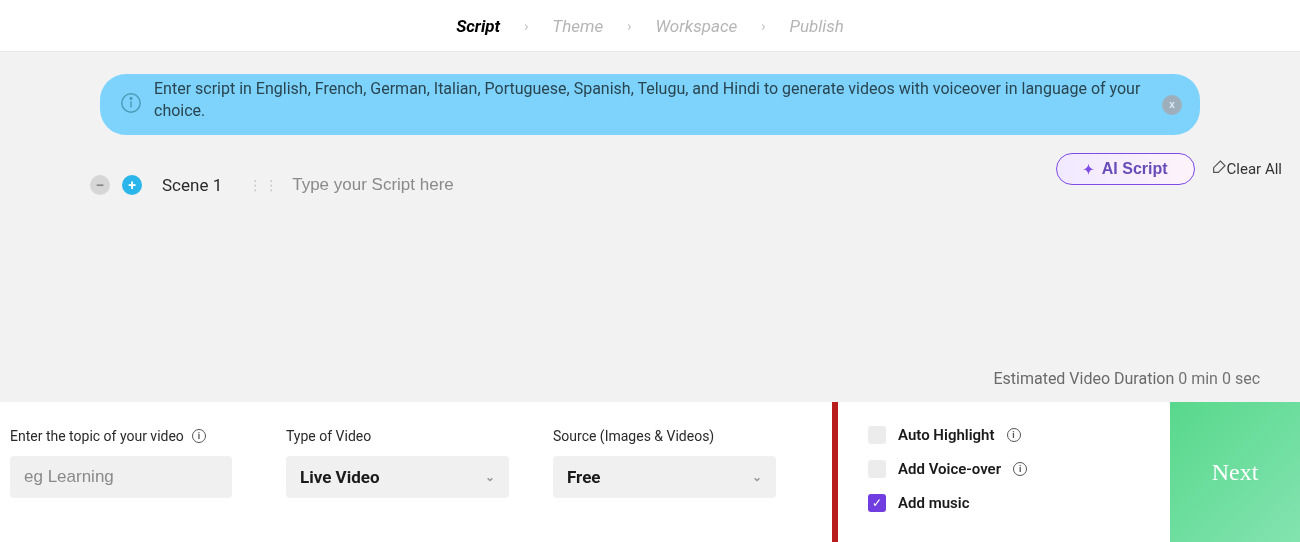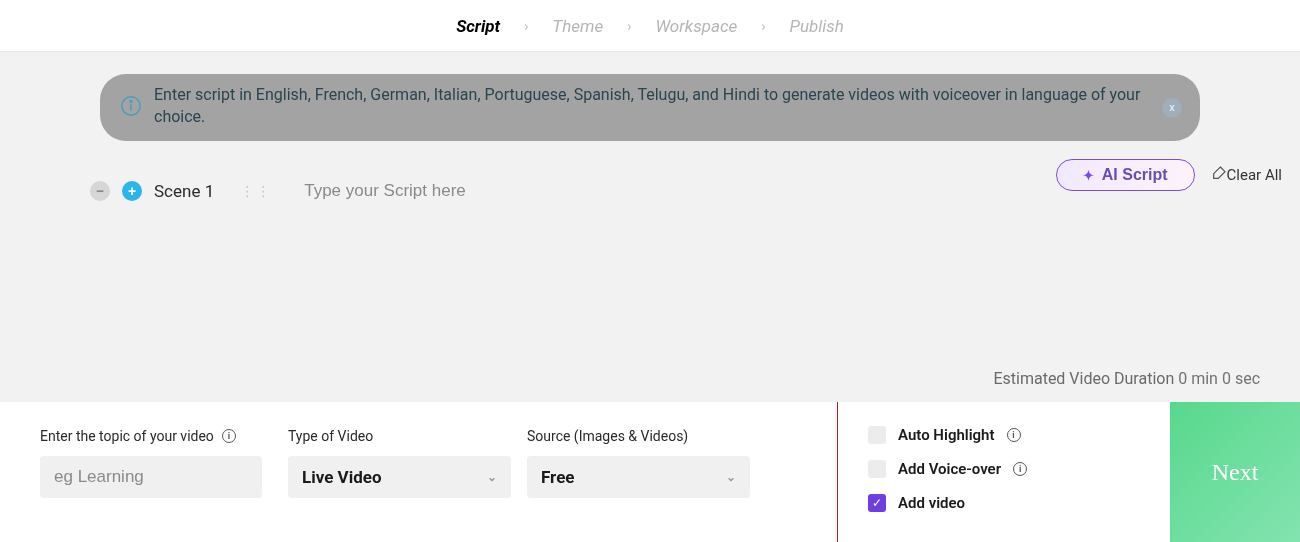--- a/index.html
+++ b/index.html
@@ -8,51 +8,51 @@
     
     .breadcrumb { display: flex; align-items: center; justify-content: center; gap: 24px; height: 52px; border-bottom: 1px solid #e8e8e8; }
     .breadcrumb-item { font-size: 17px; color: #b5b5b5; font-style: italic; }
     .breadcrumb-item.active { font-weight: 700; color: #000; }
     .breadcrumb-chevron { color: #c0c0c0; font-size: 14px; }
     
     
     .main-area { background: #f2f2f2; padding: 22px 18px 10px 18px; position: relative; height: 350px; }
     
     
-    .info-banner { background: #a3a3a3; border-radius: 26px; padding: 10px 50px 14px 54px; margin: 0 82px 18px 82px; position: relative; display: flex; align-items: center; }
+    .info-banner { background: #7dd3fc; border-radius: 26px; padding: 4px 50px 14px 54px; margin: 0 82px 18px 82px; position: relative; display: flex; align-items: center; }
     .info-icon-wrap { position: absolute; left: 20px; top: 50%; transform: translateY(-50%); }
     .info-icon-svg { width: 22px; height: 22px; }
     .info-text { color: #2a4550; font-size: 16px; line-height: 1.35; }
     .banner-close { position: absolute; right: 18px; top: 50%; transform: translateY(-50%); width: 20px; height: 20px; background: #9eaeba; border-radius: 50%; display: flex; align-items: center; justify-content: center; cursor: pointer; }
     .banner-close span { color: #d8e8ef; font-size: 11px; font-weight: 600; }
     
     
     .toolbar-row { display: flex; justify-content: flex-end; align-items: center; gap: 16px; padding-right: 0; }
     .ai-script-btn { display: inline-flex; align-items: center; gap: 8px; border: 1.5px solid #7e4ae8; background: linear-gradient(90deg, #f1e9ff 0%, #fdf3fa 100%); color: #684cb8; padding: 6px 26px; border-radius: 22px; font-size: 16px; font-weight: 600; cursor: pointer; }
     .sparkle { color: #7e4ae8; font-size: 13px; }
     .clear-all { display: inline-flex; align-items: center; color: #333; font-size: 15px; cursor: pointer; }
     .brush { font-size: 15px; }
     
     
     .scene-row { display: flex; align-items: center; gap: 12px; margin-top: 0; padding-left: 72px; position: relative; top: -10px; }
     .scene-btn { width: 20px; height: 20px; border-radius: 50%; display: flex; align-items: center; justify-content: center; font-size: 16px; font-weight: 600; cursor: pointer; }
     .btn-remove { background: #d6d6d6; color: #888; }
     .btn-add { background: #2ab6ea; color: #fff; font-size: 14px; }
-    .scene-label { font-size: 17px; color: #2a2a2a; margin-left: 0; margin-right: 14px; }
+    .scene-label { font-size: 17px; color: #2a2a2a; margin-left: 8px; margin-right: 14px; }
     .drag-handle { color: #c5c5c5; font-size: 14px; letter-spacing: 2px; cursor: grab; display: inline-flex; flex-direction: column; line-height: 4px; }
-    .script-input { border: none; background: transparent; font-size: 17px; color: #777; outline: none; width: 500px; margin-left: 20px; }
+    .script-input { border: none; background: transparent; font-size: 17px; color: #777; outline: none; width: 500px; margin-left: 0; }
     .script-input::placeholder { color: #8a8a8a; }
     
     
     .duration-row { position: absolute; bottom: 14px; right: 40px; font-size: 16px; color: #6a6a6a; }
     .duration-value { color: #737373; }
     
     
     .bottom-section { display: flex; background: #fff; height: 140px; }
-    .bottom-left { flex: 0 0 838px; padding: 26px 40px; display: flex; border-right: 1px solid #b91c1c; }
+    .bottom-left { flex: 0 0 838px; padding: 26px 10px; display: flex; gap: 28px; border-right: 6px solid #b91c1c; }
     .form-group { display: flex; flex-direction: column; }
     .form-group.g1 { flex: 0 0 222px; }
     .form-group.g2 { flex: 0 0 223px; margin-left: 26px; }
     .form-group.g3 { flex: 0 0 223px; margin-left: 16px; }
     .form-label-row { display: flex; align-items: center; gap: 8px; margin-bottom: 12px; }
     .form-label { font-size: 14px; color: #2a2a2a; }
     .info-circle { width: 14px; height: 14px; border: 1.2px solid #555; border-radius: 50%; display: inline-flex; align-items: center; justify-content: center; font-size: 9px; font-weight: 700; color: #555; }
     .topic-input { background: #f0f0f0; border: none; border-radius: 4px; padding: 11px 14px; font-size: 17px; color: #555; width: 100%; outline: none; }
     .topic-input::placeholder { color: #8a8a8a; }
     .select-box { background: #f0f0f0; border: none; border-radius: 4px; padding: 11px 14px; font-size: 17px; font-weight: 700; color: #1a1a1a; width: 100%; display: flex; justify-content: space-between; align-items: center; cursor: pointer; }
@@ -169,18 +169,18 @@
       </div>
       <div class="checkbox-row">
         <div class="checkbox unchecked"></div>
         <span class="checkbox-label">Add Voice-over</span>
         <span class="check-info">i</span>
       </div>
       <div class="checkbox-row">
         <div class="checkbox checked">
             <span class="checkmark">✓</span>
           </div>
-        <span class="checkbox-label">Add video</span>
+        <span class="checkbox-label">Add music</span>
       </div>
     </div>
     <div class="next-btn">Next</div>
   </div>
 </div>
 
 </body></html>

